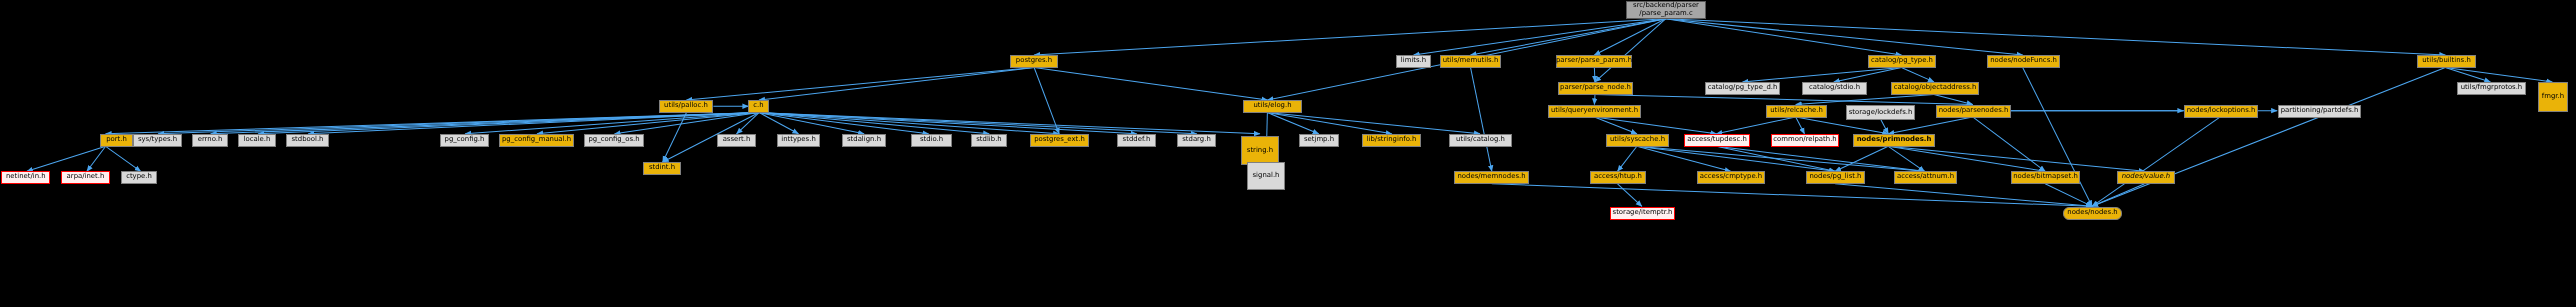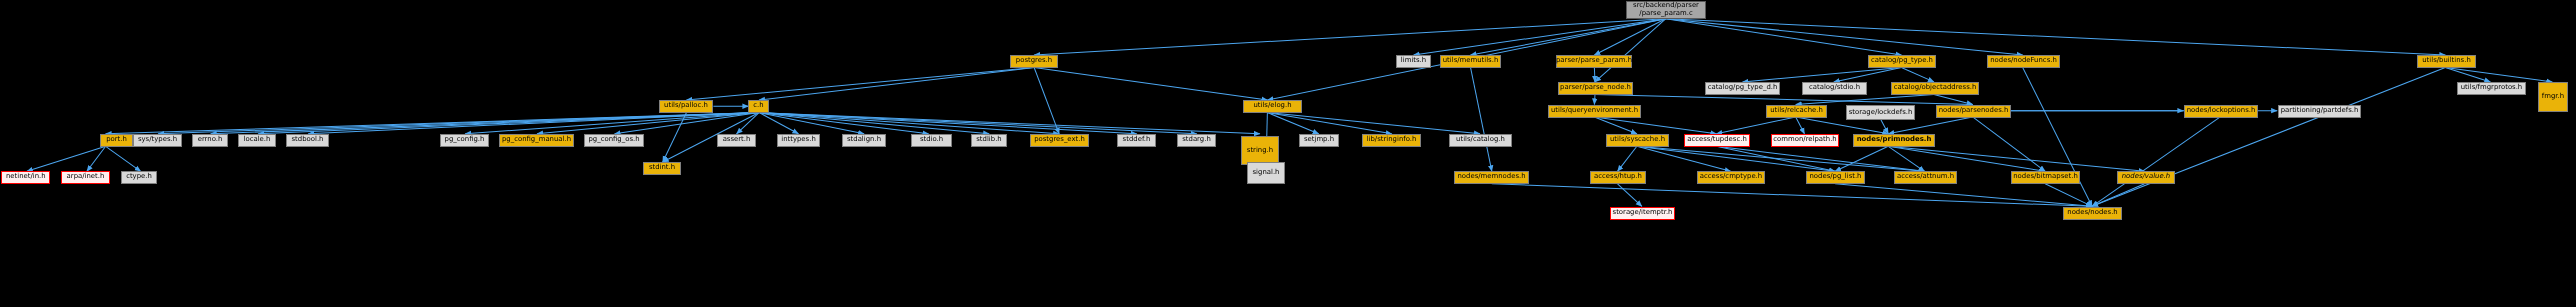--- a/index.html
+++ b/index.html
@@ -152,25 +152,25 @@
       <div class="node white" style="left: 1362px; top: 134px; width: 59px; height: 12.5px;">lib/stringinfo.h</div>
       <div class="node" style="left: 1449px; top: 134px; width: 63px; height: 12.5px;">utils/catalog.h</div>
       <div class="node white" style="left: 1606px; top: 134px; width: 63px; height: 12.5px;">utils/syscache.h</div>
       <div class="node red" style="left: 1684px; top: 134px; width: 66px; height: 12.5px;">access/tupdesc.h</div>
       <div class="node red" style="left: 1771px; top: 134px; width: 68px; height: 12.5px;">common/relpath.h</div>
       <div class="node white" style="left: 1853px; top: 134px; width: 82px; height: 12.5px; font-weight: bold;">nodes/primnodes.h</div>
       <div class="node red" style="left: 1.3px; top: 171px; width: 49px; height: 12.5px;">netinet/in.h</div>
       <div class="node red" style="left: 61px; top: 171px; width: 49px; height: 12.5px;">arpa/inet.h</div>
       <div class="node" style="left: 121px; top: 171px; width: 36px; height: 12.5px;">ctype.h</div>
       <div class="node white" style="left: 643px; top: 162px; width: 38px; height: 12.5px;">stdint.h</div>
-      <div class="node" style="left: 1247px; top: 162px; width: 38px; height: 22px;">signal.h</div>
+      <div class="node" style="left: 1247px; top: 162px; width: 38px; height: 28px;">signal.h</div>
       <div class="node white" style="left: 1454px; top: 171px; width: 75px; height: 12.5px;">nodes/memnodes.h</div>
       <div class="node white" style="left: 1590px; top: 171px; width: 56px; height: 12.5px;">access/htup.h</div>
       <div class="node white" style="left: 1697px; top: 171px; width: 68px; height: 12.5px;">access/cmptype.h</div>
       <div class="node white" style="left: 1806px; top: 171px; width: 59px; height: 12.5px;">nodes/pg_list.h</div>
       <div class="node white" style="left: 1894px; top: 171px; width: 63px; height: 12.5px;">access/attnum.h</div>
       <div class="node white" style="left: 2011px; top: 171px; width: 69px; height: 12.5px;">nodes/bitmapset.h</div>
       <div class="node white" style="left: 2117px; top: 171px; width: 58px; height: 12.5px; font-style: italic;">nodes/value.h</div>
       <div class="node red" style="left: 1610px; top: 207px; width: 65px; height: 12.5px;">storage/itemptr.h</div>
-      <div class="node white" style="left: 2063px; top: 207px; width: 59px; height: 12.5px;">nodes/nodes.h</div>
+      <div class="node white" style="left: 2063px; top: 207px; width: 59px; height: 12.5px; border-radius: 6px;">nodes/nodes.h</div>
     </div>
 </div>
 
 
 </body></html>

